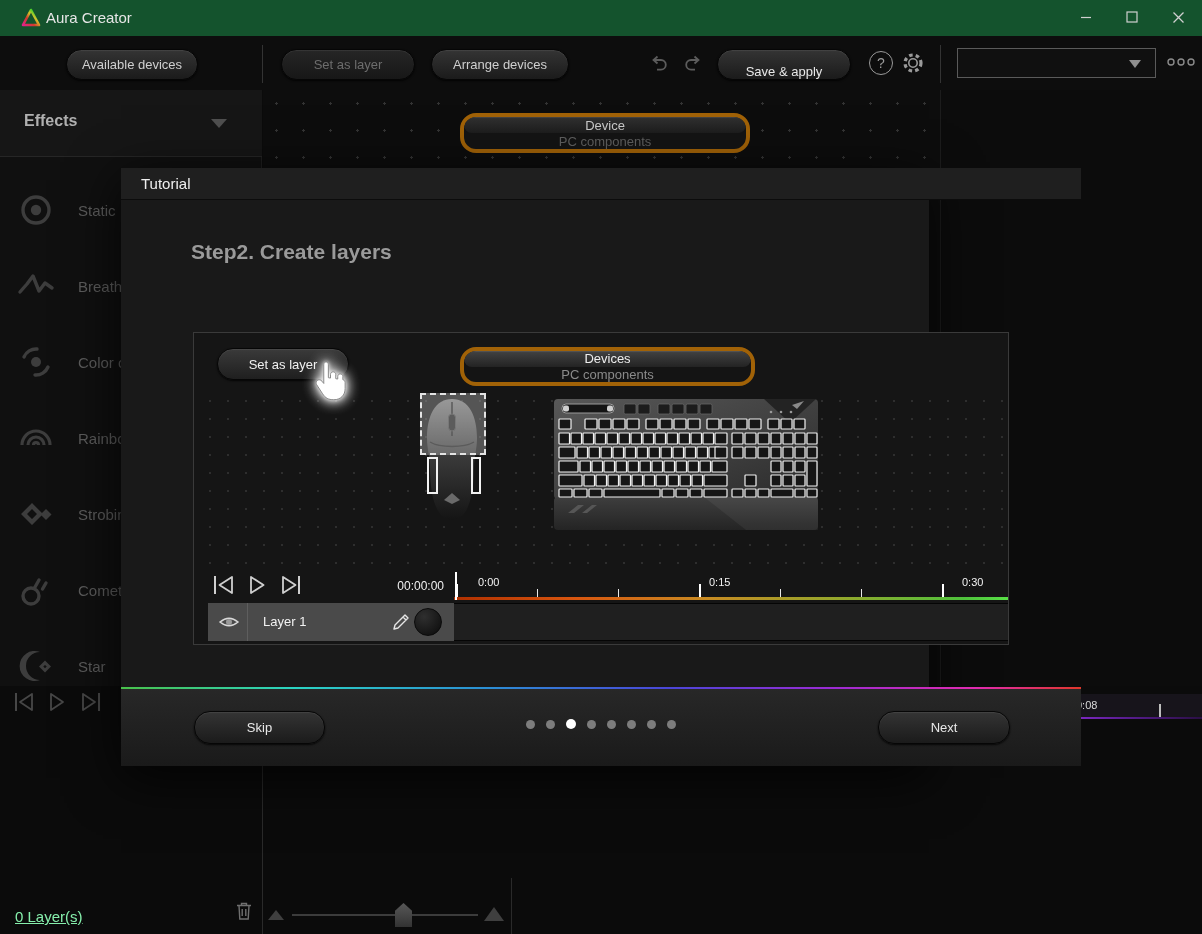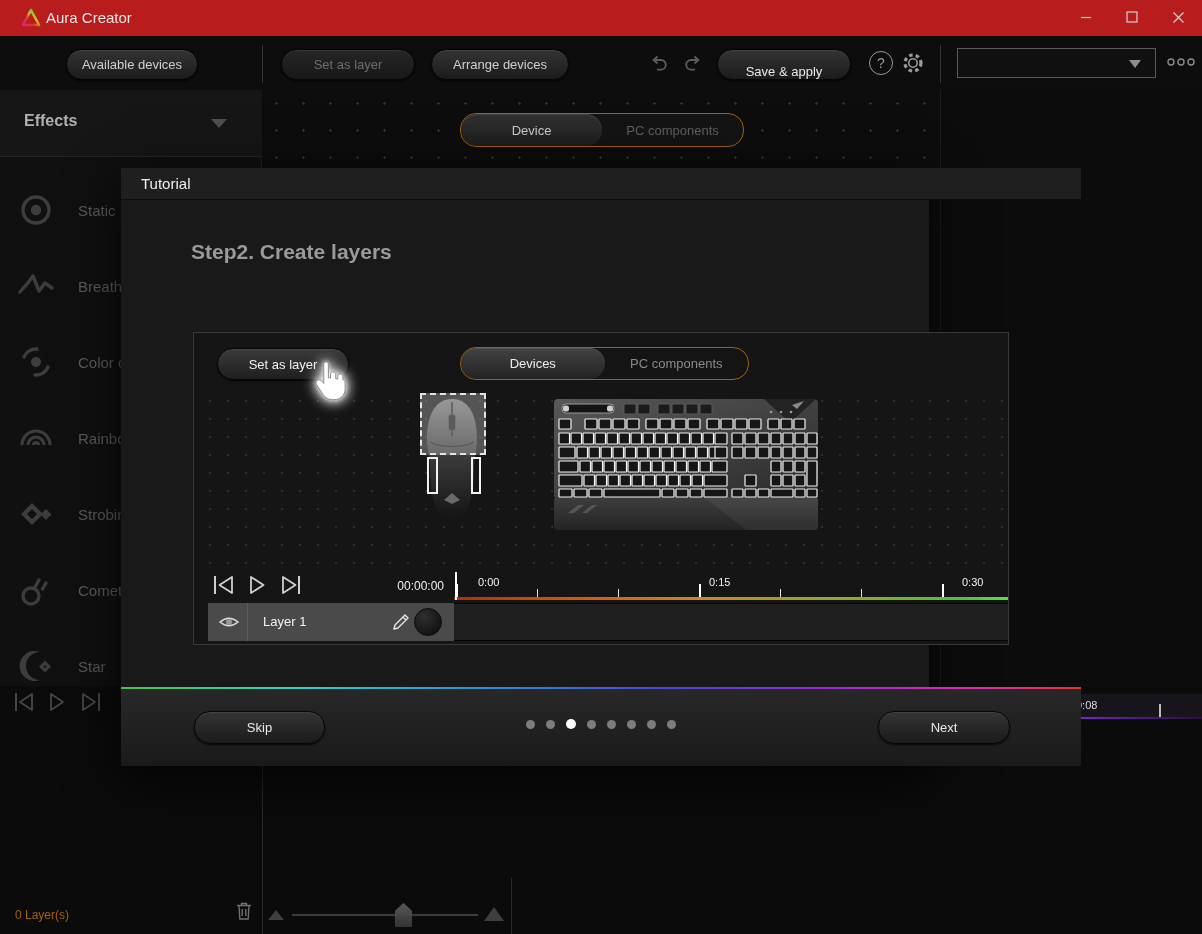--- a/index.html
+++ b/index.html
@@ -7,41 +7,41 @@
        font-family:"Liberation Sans", sans-serif;color:#ccc;-webkit-font-smoothing:antialiased;}
   .abs{position:absolute;}
   .pill{display:flex;align-items:center;justify-content:center;border-radius:16px;
         background:linear-gradient(180deg,#343434,#1b1b1b);border:1px solid #060606;
         box-shadow:inset 0 1px 1px rgba(255,255,255,.08), 0 1px 2px rgba(0,0,0,.8);
         color:#cfcfcf;font-size:13px;cursor:pointer;user-select:none;}
   .pill.dim{color:#6d6d6d;background:linear-gradient(180deg,#262626,#171717);}
   .vline{background:#333;width:1px;}
   .dots-bg{background-image:radial-gradient(circle,#333 1.1px, transparent 1.4px);background-size:27px 27px;}
   .dots-bg-fine{background-image:radial-gradient(circle,#2e2e2e 1px, transparent 1.2px);background-size:18px 18px;background-position:6px 8px;}
-  .seg-tabs{display:flex;border-radius:16px;background:#141414;border:1px solid #a16207;overflow:hidden;}
+  .seg-tabs{display:flex;border-radius:16px;background:#141414;border:4px solid #a16207;overflow:hidden;flex-direction:column;}
   .seg{flex:1;display:flex;align-items:center;justify-content:center;font-size:13px;color:#5f5f5f;cursor:pointer;}
   .seg.active{background:linear-gradient(180deg,#424242,#232323);border-radius:16px;color:#ededed;
         box-shadow:inset 0 1px 1px rgba(255,255,255,.1);}
   .effect-item{position:absolute;left:0;width:262px;height:58px;display:flex;align-items:center;cursor:pointer;}
   .effect-item .ico{position:absolute;left:16px;width:40px;height:40px;}
   .effect-item .lbl{position:absolute;left:78px;font-size:15px;color:#5c5c5c;white-space:nowrap;}
   .tick{position:absolute;bottom:3px;width:1px;background:#e9e9e9;}
   .tick.major{width:2px;background:#fff;}
   .tick-label{position:absolute;top:6px;font-size:11px;color:#f2f2f2;}
   .pag-dot{width:9px;height:9px;border-radius:50%;background:#7d7d7d;}
   .pag-dot.active{background:#ffffff;width:10px;height:10px;}
   .winbtn{display:flex;align-items:center;justify-content:center;width:30px;height:22px;cursor:pointer;}
   svg{display:block;}
 </style>
 </head>
 <body>
 
 <div id="app">
 
-  <div class="abs" style="left:0;top:0;width:1202px;height:36px;background:#b91c1c;">
+  <div class="abs" style="left:0;top:0;width:1202px;height:36px;background:#14532d;">
     <svg class="abs" style="left:21px;top:8px;" width="20" height="20" viewBox="0 0 20 20">
       <defs>
           <linearGradient id="auraG" x1="0" y1="1" x2="1" y2="0">
         <stop offset="0" stop-color="#e0218a"></stop>
             <stop offset=".35" stop-color="#d43a2b"></stop>
         <stop offset=".6" stop-color="#d4c22b"></stop>
             <stop offset=".8" stop-color="#3ad42b"></stop>
             <stop offset="1" stop-color="#2bc6d4"></stop>
       </linearGradient>
         </defs>
@@ -193,21 +193,21 @@
 
     <div class="abs" style="left:1060px;top:8px;width:142px;height:25px;background:#17141b;">
       <div class="abs" style="left:16px;top:5px;font-size:11px;color:#d8d8d8;">0:08</div>
       <div class="abs" style="left:99px;top:10px;width:2px;height:13px;background:#bdbdbd;"></div>
       <div class="abs" style="left:0;top:23px;width:142px;height:2px;background:linear-gradient(90deg,#8a2bd4,#5a1d93 45%,#2a0f44);"></div>
     </div>
 
     <div class="vline abs" style="left:262px;top:80px;height:168px;background:#2a2a2a;"></div>
     <div class="vline abs" style="left:511px;top:192px;height:56px;background:#2a2a2a;"></div>
 
-    <div class="abs" style="left:15px;top:222px;font-size:12px;color:#a16207;">0 Layer(s)</div>
+    <div class="abs" style="left:15px;top:222px;font-size:15px;color:#86efac;text-decoration:underline;">0 Layer(s)</div>
     <svg class="abs" style="left:234px;top:214px;" width="20" height="22" viewBox="0 0 20 22">
       <path d="M3 5.5 H17 M7.5 5.5 V3.5 H12.5 V5.5 M5 5.5 L5.8 19 H14.2 L15 5.5 M8.2 9 V16 M11.8 9 V16" fill="none" stroke="#6f6f6f" stroke-width="1.4"></path>
     </svg>
 
     <div class="abs" style="left:268px;top:216px;width:240px;height:26px;">
       <div class="abs" style="left:0;top:8px;width:0;height:0;border-left:8px solid transparent;border-right:8px solid transparent;border-bottom:10px solid #3f3f3f;"></div>
       <div class="abs" style="left:24px;top:12px;width:186px;height:2px;background:#3c3c3c;"></div>
       <div class="abs" style="left:127px;top:1px;width:17px;height:24px;background:linear-gradient(180deg,#585858,#333);clip-path:polygon(0 32%,50% 0,100% 32%,100% 100%,0 100%);"></div>
       <div class="abs" style="left:216px;top:5px;width:0;height:0;border-left:10px solid transparent;border-right:10px solid transparent;border-bottom:14px solid #3f3f3f;"></div>
     </div>

